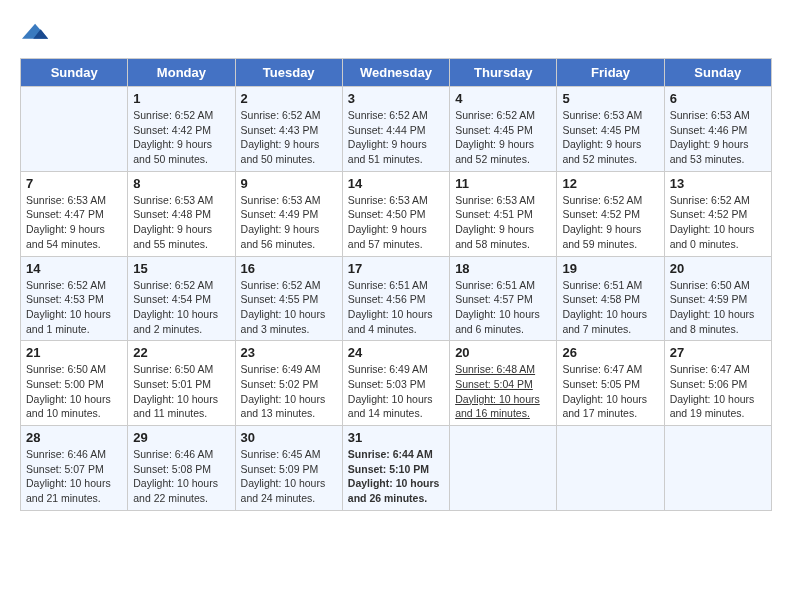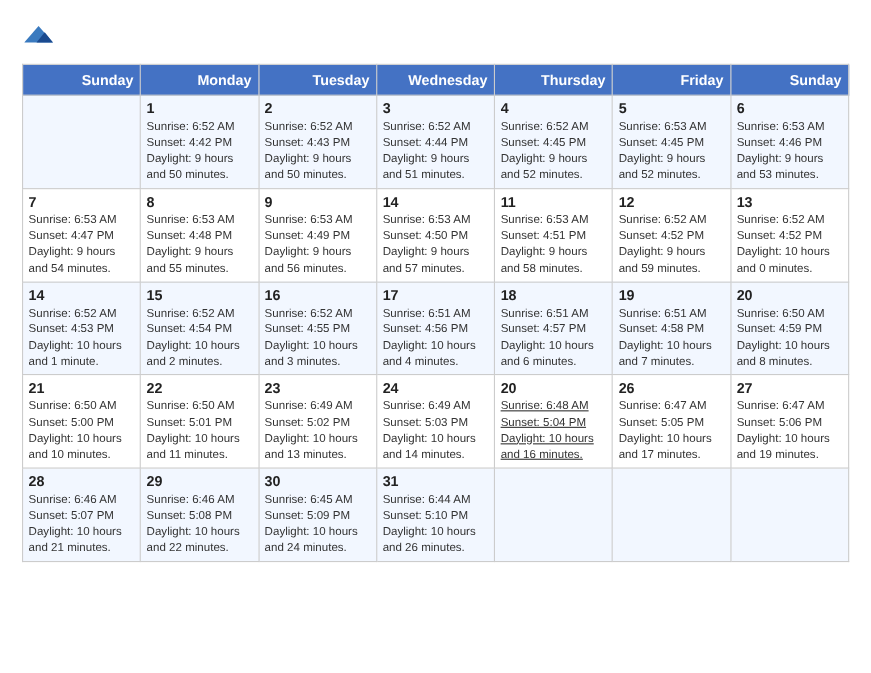--- a/index.html
+++ b/index.html
@@ -53,21 +53,21 @@
       color: #555;
     }
     table {
       width: 100%;
       border-collapse: collapse;
       font-size: 11px;
     }
     thead tr th {
       background-color: #4472c4;
       color: #fff;
-      text-align: right;
+      text-align: center;
       padding: 6px 6px;
       font-size: 13px;
       font-weight: bold;
       border: 1px solid #ccc;
     }
     tbody tr td {
       vertical-align: top;
       padding: 4px 5px;
       border: 1px solid #ccc;
       min-height: 80px;
@@ -315,21 +315,21 @@
 Daylight: 10 hours and 22 minutes.</div>
         </td>
         <td>
           <span class="day-number">30</span>
           <div class="day-info" style="white-space: pre-line;">Sunrise: 6:45 AM
 Sunset: 5:09 PM
 Daylight: 10 hours and 24 minutes.</div>
         </td>
         <td>
           <span class="day-number">31</span>
-          <div class="day-info" style="white-space: pre-line;">Sunrise: 6:44 AM
+          <div class="day-info" style="white-space: pre-line; font-weight: bold;">Sunrise: 6:44 AM
 Sunset: 5:10 PM
 Daylight: 10 hours and 26 minutes.</div>
         </td>
         <td class="empty-cell"></td>
         <td class="empty-cell"></td>
         <td class="empty-cell"></td>
       </tr>
     </tbody>
 </table>
 

